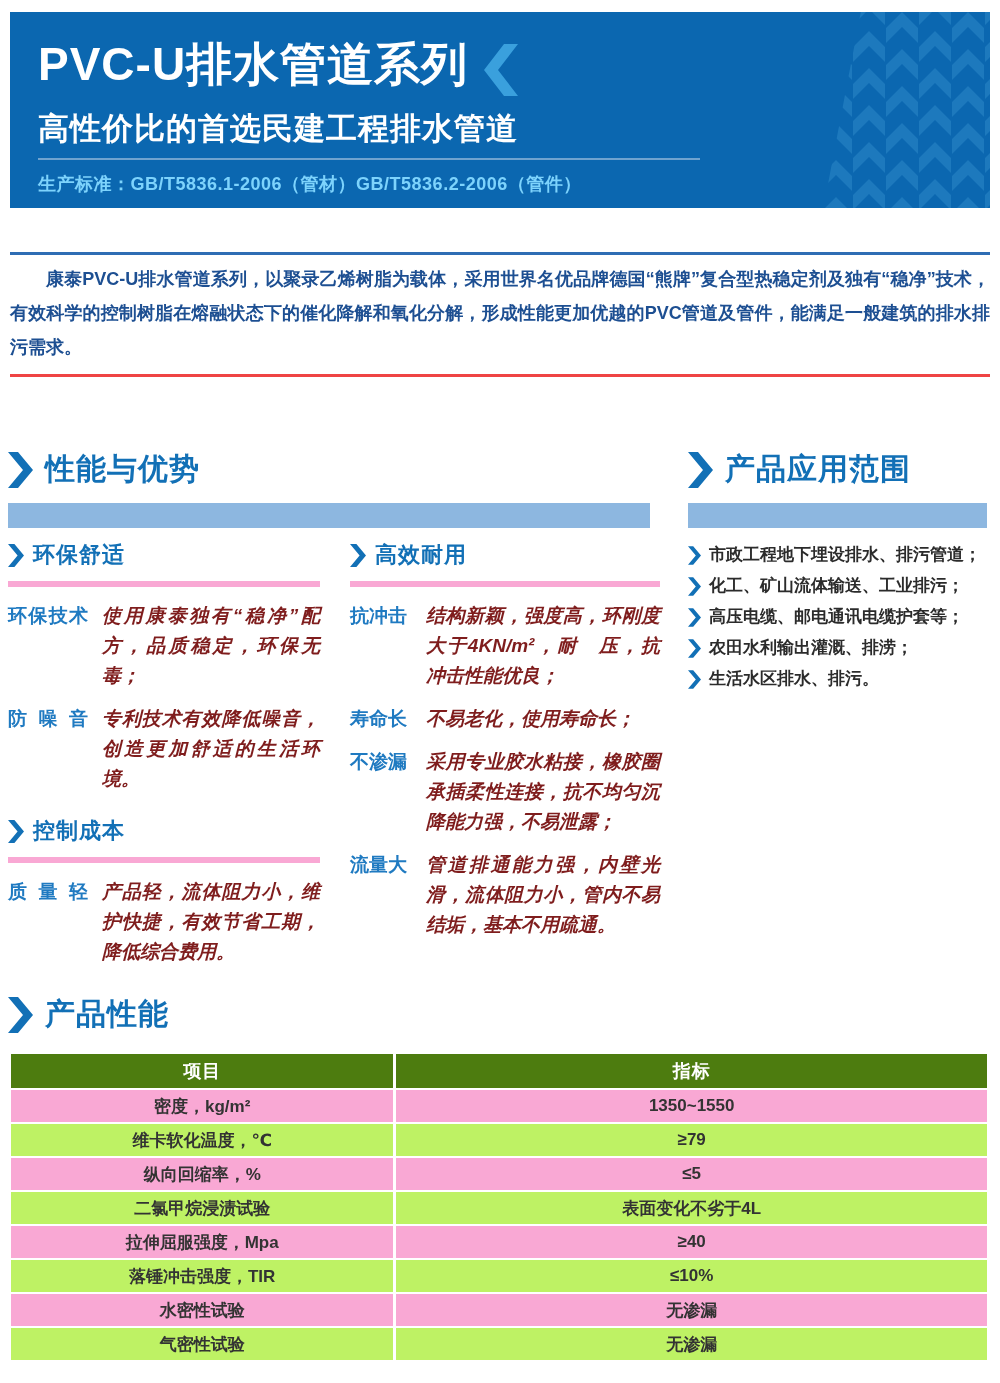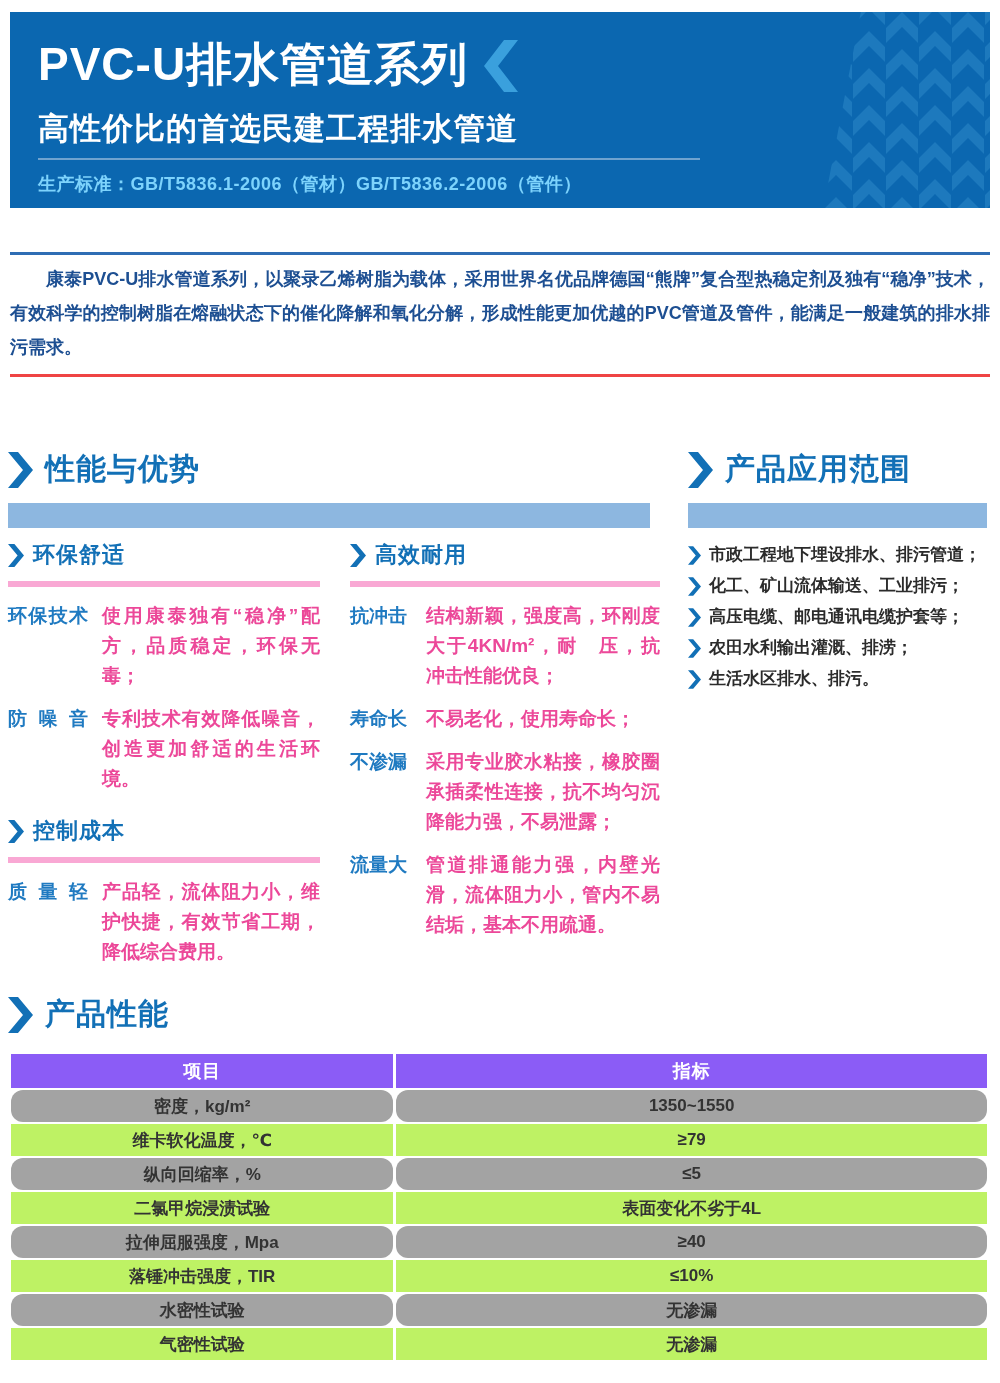--- a/index.html
+++ b/index.html
@@ -4,21 +4,21 @@
 <style>
   html,body{margin:0;padding:0;background:#ffffff;}
   .page{
     position:relative;width:1000px;height:1383px;background:#ffffff;
     font-family:"Liberation Sans","DejaVu Sans",sans-serif;overflow:hidden;
   }
   
   .hero{position:absolute;left:10px;top:12px;width:980px;height:196px;background:#0b67b0;overflow:hidden;}
   .hero-pattern{position:absolute;right:0;top:0;width:170px;height:196px;
     clip-path:polygon(24% 0,100% 0,100% 100%,2% 100%);}
-  .hero-title-row{position:absolute;left:28px;top:22px;display:flex;align-items:flex-start;gap:16px;}
+  .hero-title-row{position:absolute;left:28px;top:22px;display:flex;align-items:flex-end;gap:16px;}
   .hero-title{margin:0;font-size:46px;font-weight:bold;color:#ffffff;letter-spacing:1px;white-space:nowrap;}
   .hero-mark{display:block;margin-top:6px;}
   .hero-subtitle{position:absolute;left:28px;top:96px;margin:0;font-size:31px;font-weight:bold;color:#ffffff;letter-spacing:1px;white-space:nowrap;}
   .hero-line{position:absolute;left:28px;top:146px;width:662px;height:2px;background:#6fa3cf;}
   .hero-std{position:absolute;left:28px;top:160px;font-size:18px;font-weight:bold;color:#7dd3fc;letter-spacing:.5px;white-space:nowrap;}
   
   .intro{position:absolute;left:10px;top:252px;width:980px;border-top:3px solid #2e6db4;border-bottom:3px solid #ef4444;padding:7px 0 10px;}
   .intro p{margin:0;font-size:18px;line-height:34px;font-weight:600;color:#1d4f92;text-align:justify;text-indent:2em;}
   
   .sec-head{display:flex;align-items:center;gap:12px;}
@@ -30,32 +30,32 @@
   .fcol{position:absolute;top:540px;}
   #colA{left:8px;width:312px;}
   #colB{left:350px;width:310px;}
   .subhead{display:flex;align-items:center;gap:9px;padding-bottom:11px;border-bottom:6px solid #f9a8d4;margin-bottom:14px;}
   .subhead .sub-title{font-size:22px;font-weight:bold;color:#1270b6;letter-spacing:1px;}
   .fgroup{margin-bottom:22px;}
   .fitem{display:flex;gap:14px;margin-bottom:13px;font-size:19px;line-height:30px;}
   .ilabel{flex:none;color:#1f7ac1;font-weight:bold;}
   #colA .ilabel{width:80px;text-align:justify;text-align-last:justify;}
   #colB .ilabel{width:62px;}
-  .itext{flex:1;color:#ec4899;font-weight:600;text-align:justify;}
+  .itext{flex:1;color:#7f1d1d;font-weight:600;text-align:justify;font-style:italic;}
   
   .apps-list{list-style:none;margin:16px 0 0;padding:0;}
   .apps-list li{display:flex;align-items:flex-start;gap:8px;margin-bottom:10px;font-size:17px;line-height:21px;font-weight:bold;color:#2b2b2b;}
   .apps-list li svg{flex:none;margin-top:2px;}
   
   .sec-prod{position:absolute;left:8px;top:994px;width:982px;}
   .perf-table{width:100%;margin-top:17px;border-collapse:separate;border-spacing:3px 2px;}
-  .perf-table th{background:#8b5cf6;color:#ffffff;font-size:18px;font-weight:bold;height:32px;text-align:center;letter-spacing:1px;}
+  .perf-table th{background:#4d7c0f;color:#ffffff;font-size:18px;font-weight:bold;height:32px;text-align:center;letter-spacing:1px;}
   .perf-table td{height:30px;text-align:center;font-size:17px;font-weight:600;color:#333333;}
   .perf-table col.c1{width:39.3%;}
-  .perf-table tr.r-odd td{background:#a3a3a3;border-radius:12px;}
+  .perf-table tr.r-odd td{background:#f9a8d4;}
   .perf-table tr.r-even td{background:#bef264;}
 </style>
 </head>
 <body>
 
 <div class="page">
 
   <header class="hero">
     <svg class="hero-pattern" id="hero-pattern" viewBox="0 0 170 196">
         <path d="M0 -21 L16 -37 L32 -21 L32 -6 L16 -22 L0 -6 Z" fill="#1d79bd"></path>

